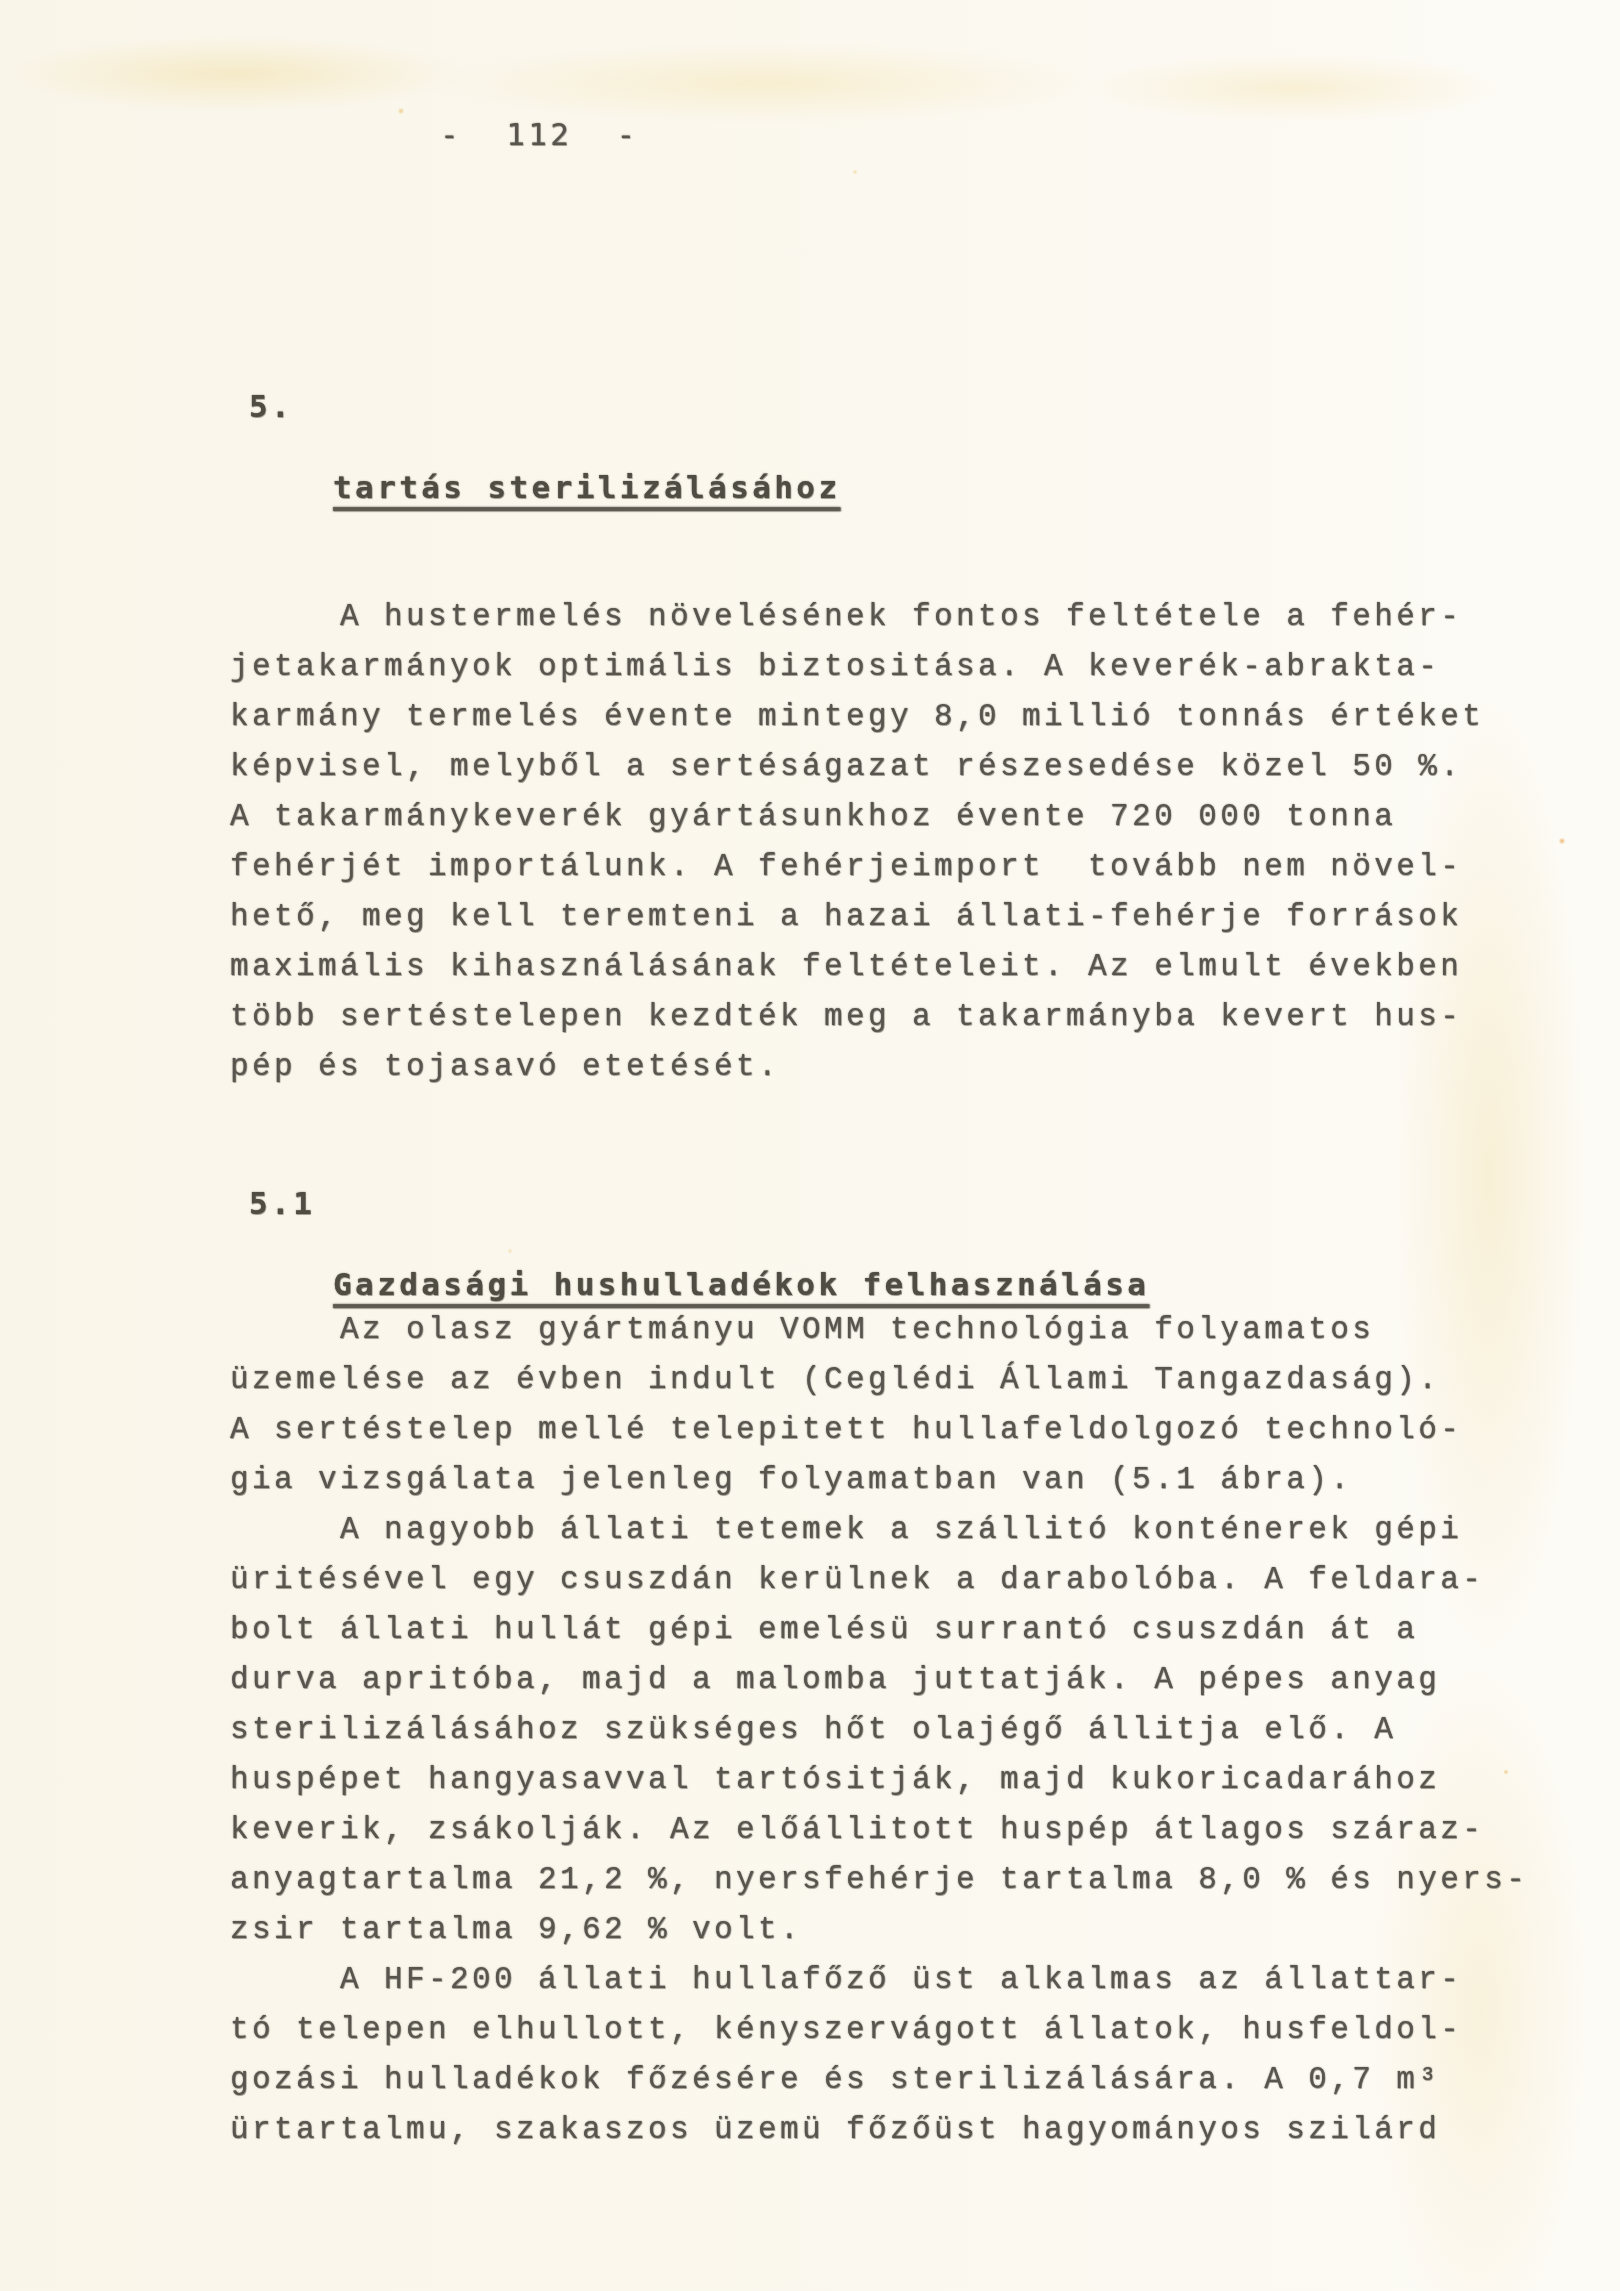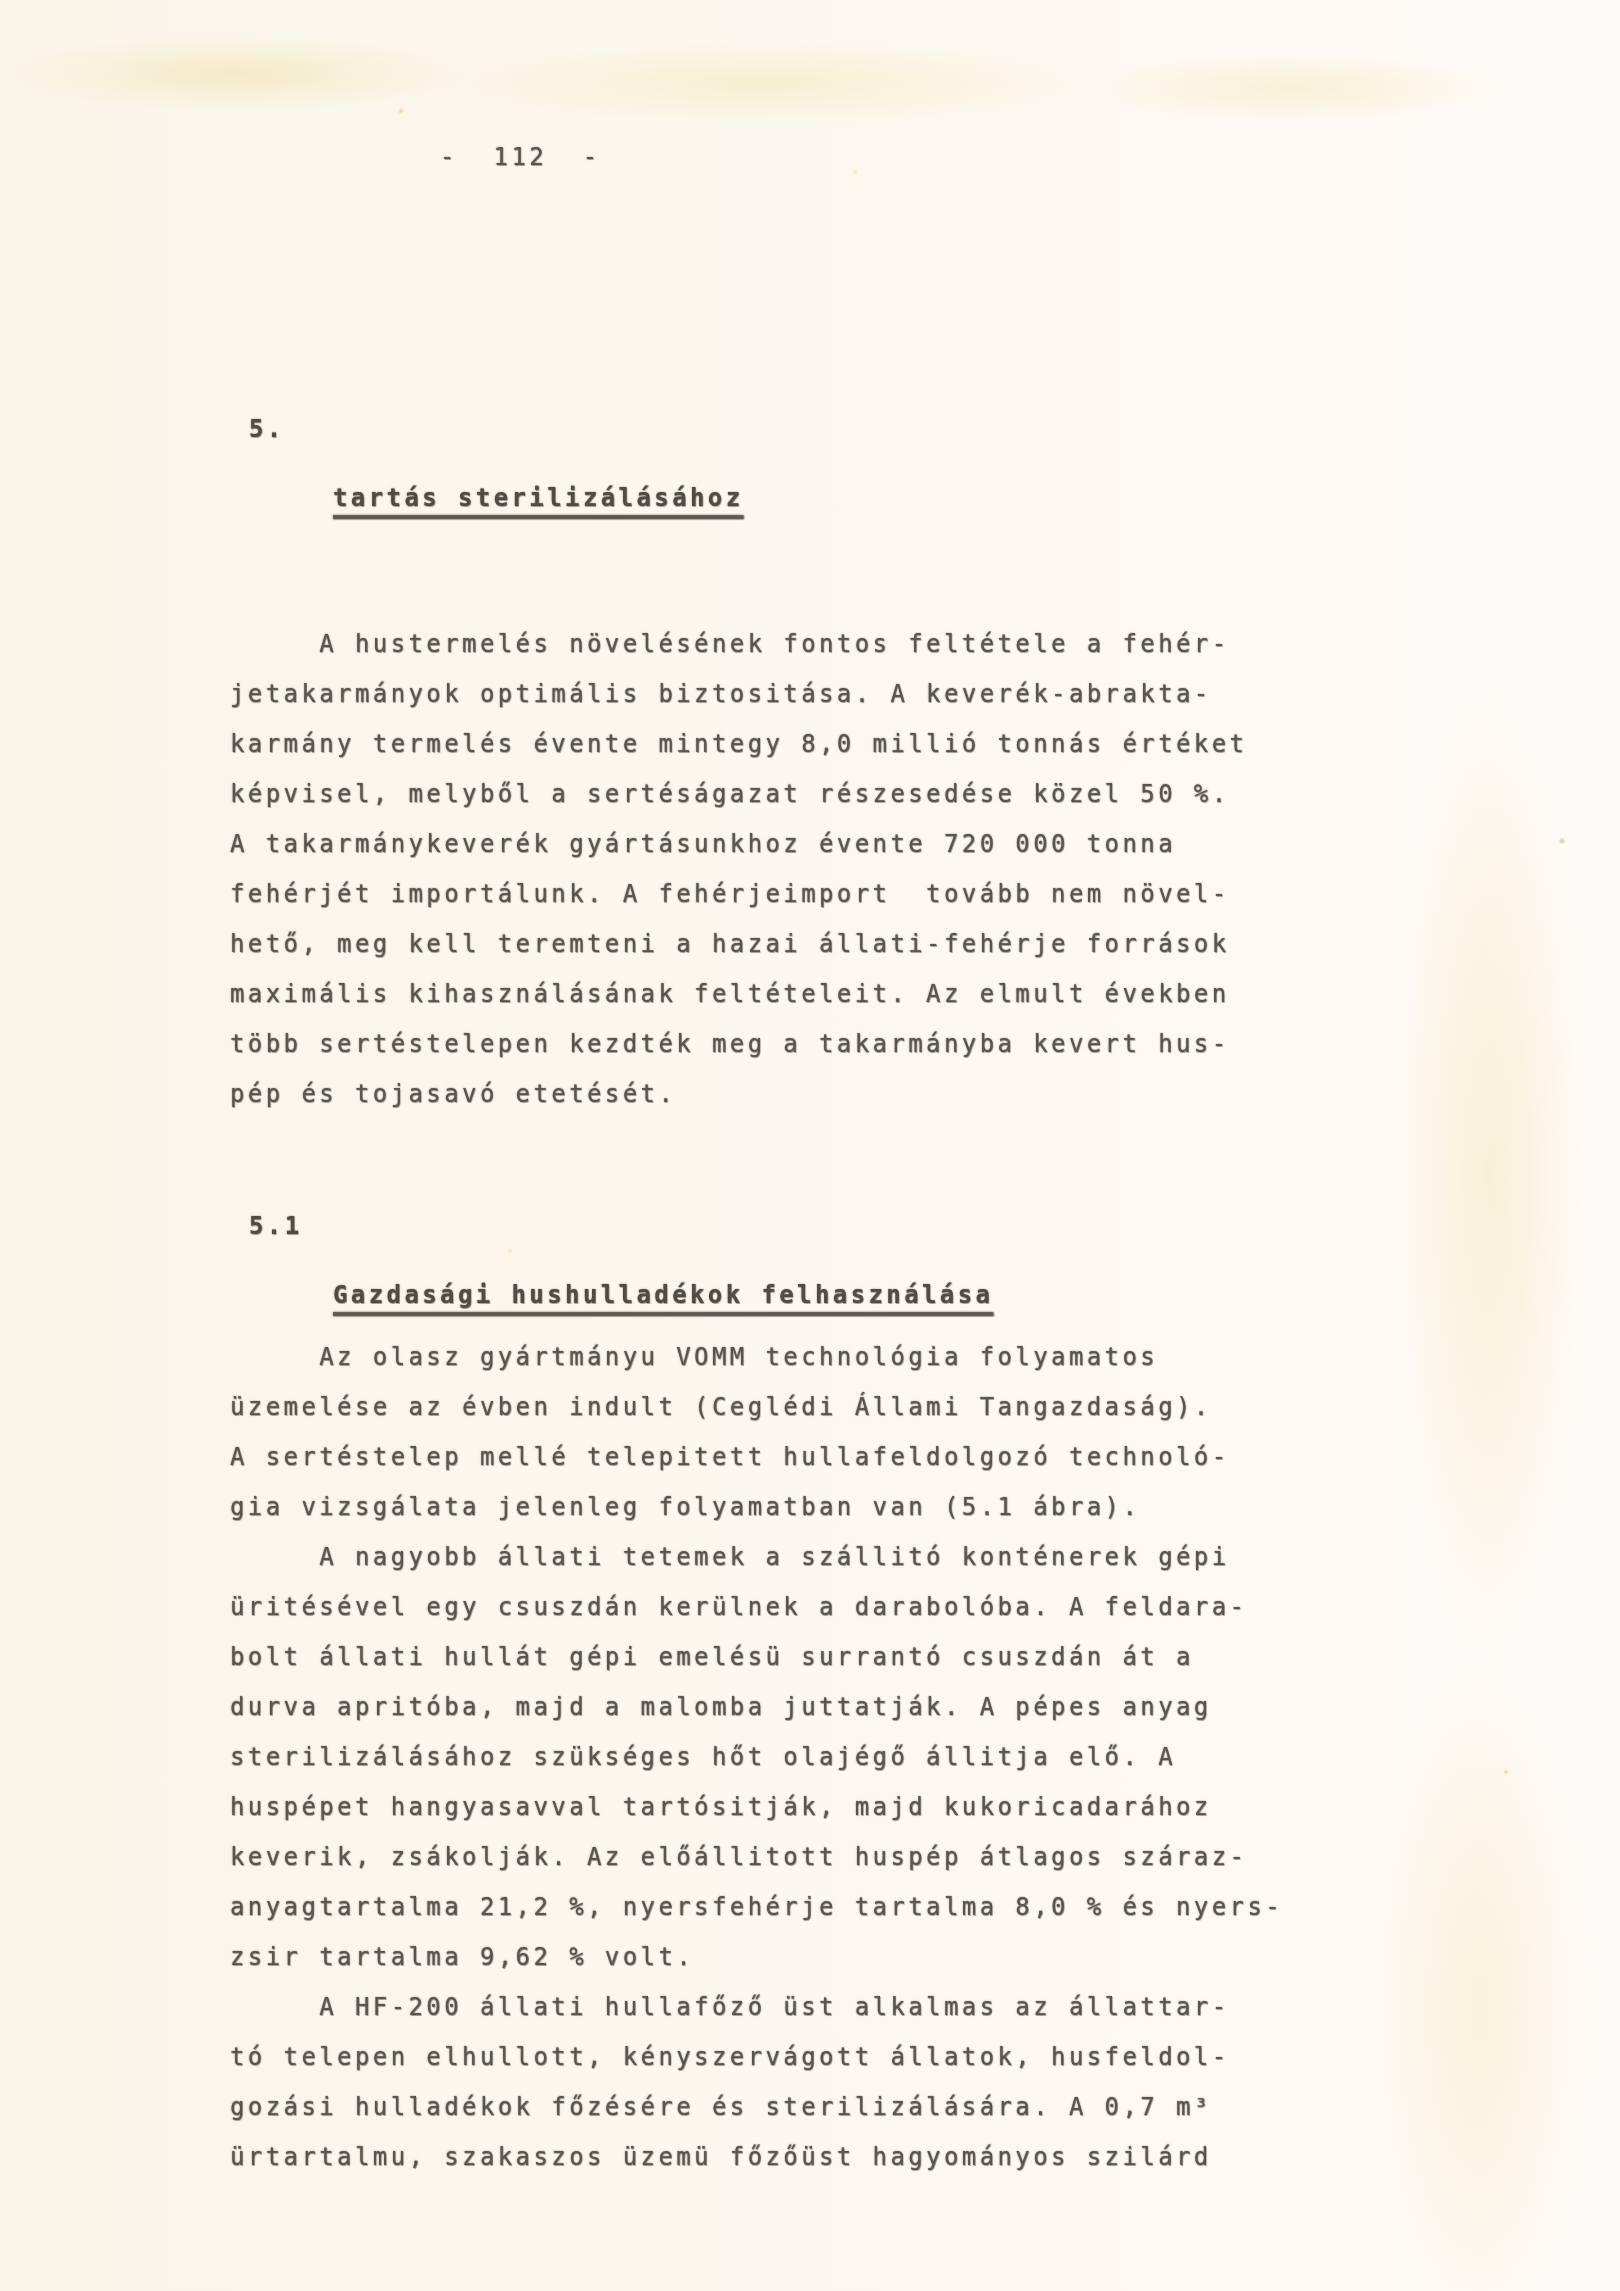--- a/index.html
+++ b/index.html
@@ -23,25 +23,24 @@
       radial-gradient(circle 4.9px  at 1562px 841px, rgba(231,162,66,0.75), transparent 72%),
       radial-gradient(circle 3.9px  at 1506px 1772px,rgba(235,172,74,0.6),  transparent 72%),
       radial-gradient(circle 3.9px  at 510px 1251px, rgba(238,206,130,0.5), transparent 72%),
       radial-gradient(ellipse 137px 686px at 1490px 1176px, rgba(243,228,182,0.5), transparent 70%),
       radial-gradient(ellipse 157px 490px at 1480px 2009px, rgba(243,228,182,0.4), transparent 70%),
       linear-gradient(90deg, #f9f5e9 0%, #fbf8ef 55%, #fdfbf6 100%);
     font-family: "DejaVu Sans Mono", "Liberation Mono", monospace;
     color: #57554e;
   }
   .tw {
-    font-size: 24px;
+    font-size: 31px;
     letter-spacing: 3.4px;
     white-space: pre;
     text-shadow: 0 0 1.6px rgba(96,93,84,0.85), 0.7px 0.7px 0 rgba(96,93,84,0.45);
-    margin-top: 27px;
   }
   .pagenum {
     position: absolute;
     top: 116px;
     left: 440px;
   }
   .sec-head {
     position: absolute;
     display: flex;
     align-items: flex-start;
@@ -57,20 +56,21 @@
   .head-line {
     line-height: 55px;
     text-decoration: underline;
     text-decoration-thickness: 3.9px;
     text-decoration-color: rgba(88,85,76,0.8);
     text-underline-offset: 8.8px;
   }
   .body-block {
     position: absolute;
     left: 230px;
+    font-family: Liberation Mono, monospace;
   }
   .block1 { top: 592px; }
   .block2 { top: 1305px; }
   .tline {
     line-height: 50px;
     height: 50px;
   }
 </style>
 </head>
 <body>

